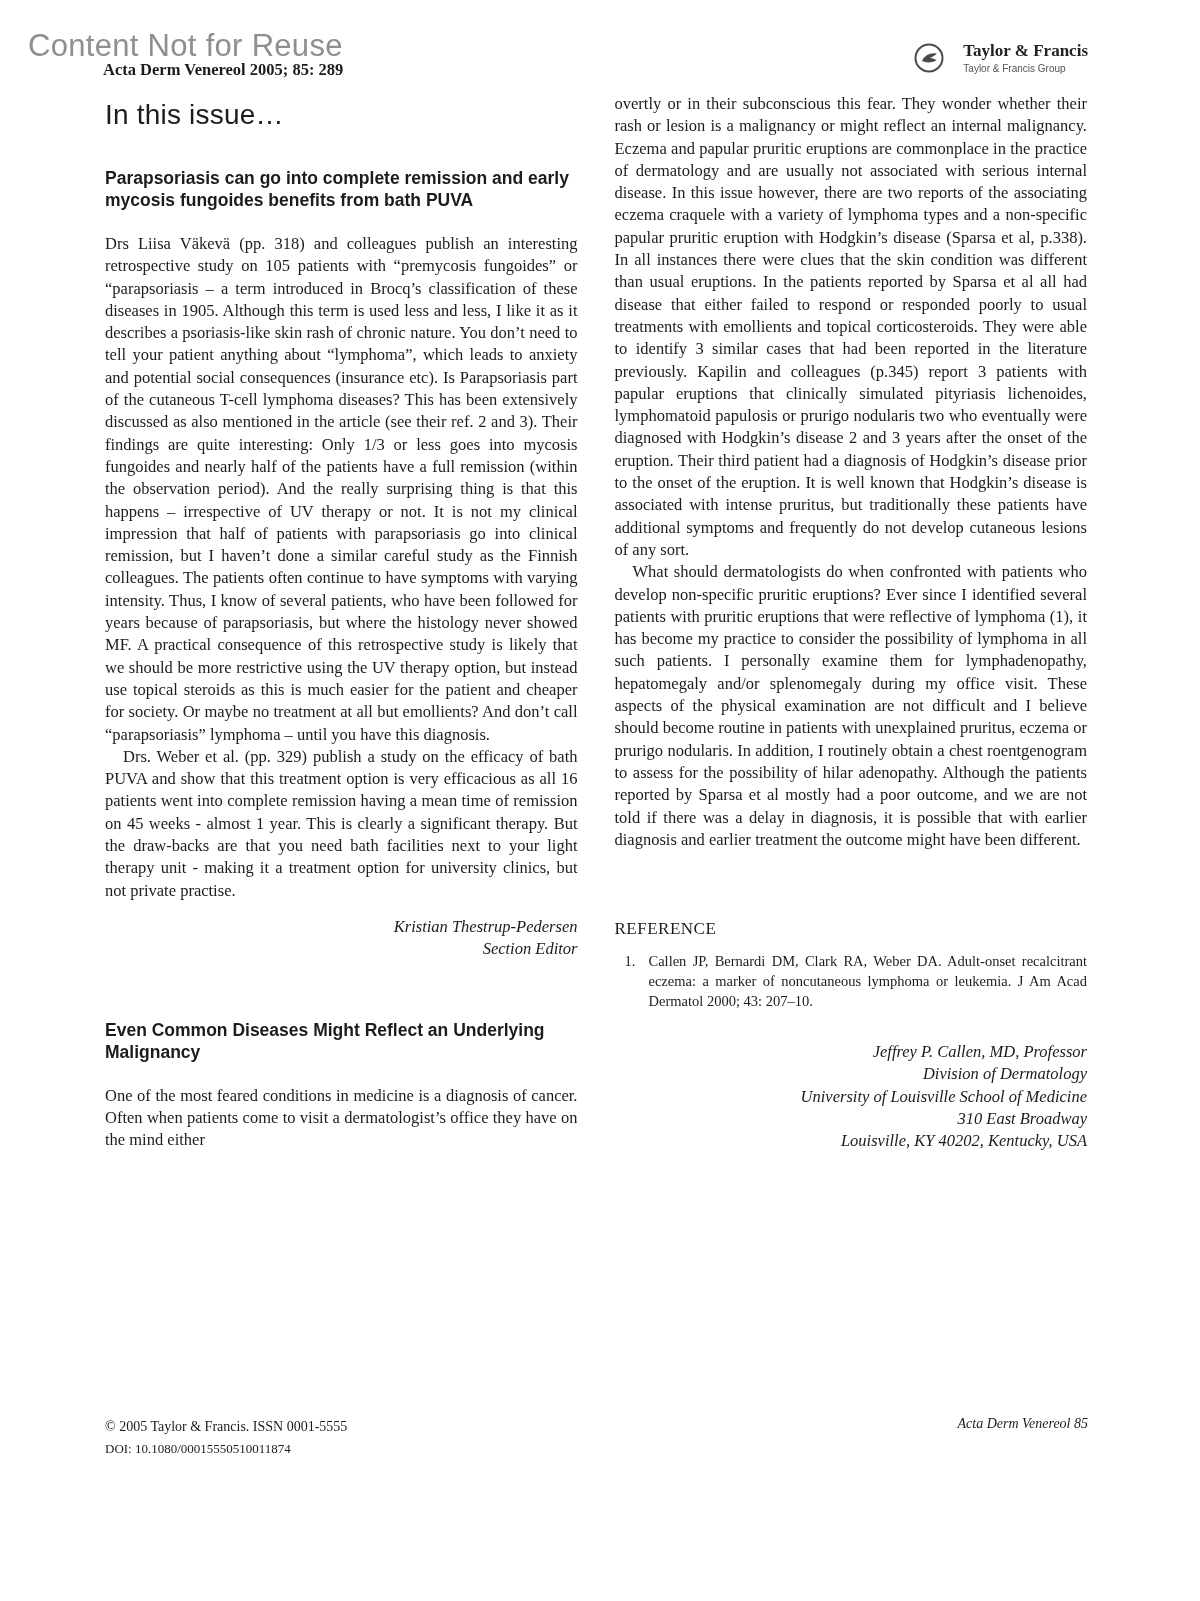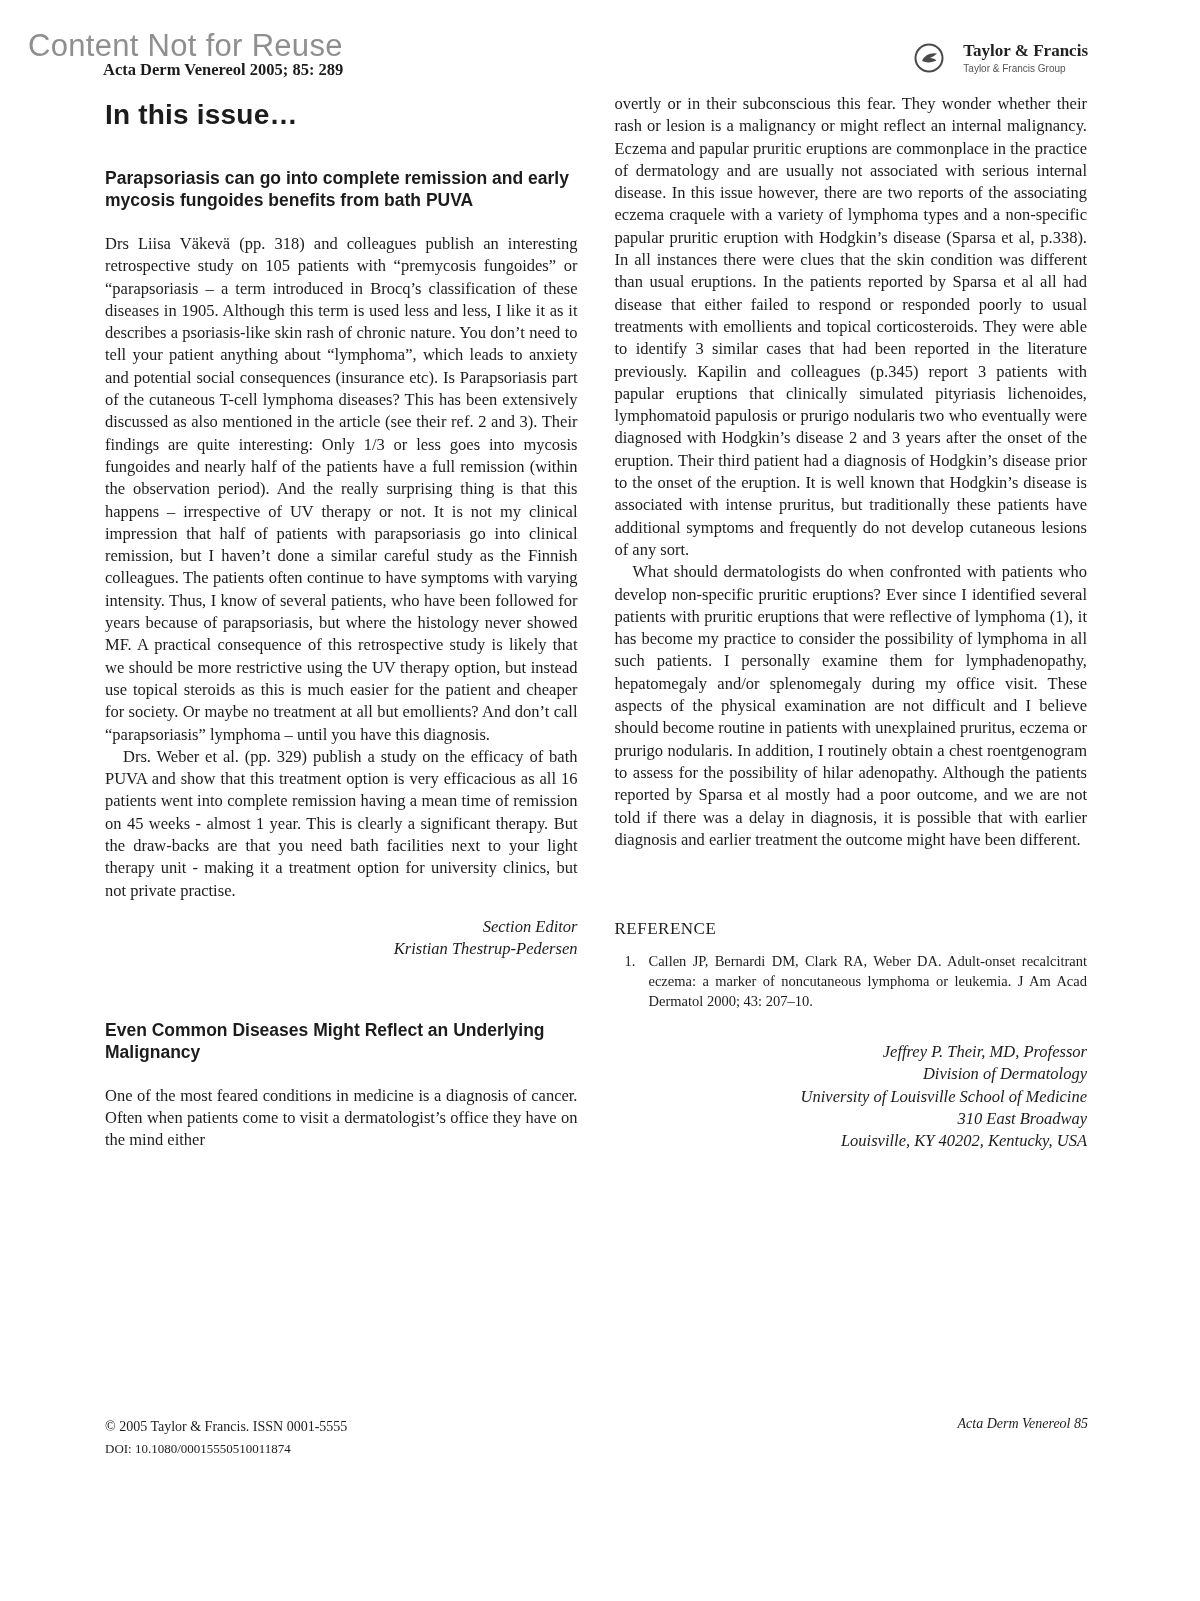--- a/index.html
+++ b/index.html
@@ -50,21 +50,21 @@
     left: 105px;
     width: 982px;
     display: flex;
     gap: 37px;
   }
   .col { flex: 1; min-width: 0; }
 
   .page-title {
     font-family: "Liberation Sans", sans-serif;
     font-size: 28px;
-    font-weight: bold;
+    font-weight: normal;
     letter-spacing: 0.2px;
     margin: 6px 0 36px 0;
   }
   .section-heading {
     font-family: "Liberation Sans", sans-serif;
     font-size: 17.5px;
     line-height: 22px;
     font-weight: bold;
     margin: 16px 0 22px 0;
   }
@@ -142,42 +142,42 @@
 
     <div class="col">
       <h1 class="page-title">In this issue…</h1>
 
       <h2 class="section-heading">Parapsoriasis can go into complete remission and early mycosis fungoides benefits from bath PUVA</h2>
 
       <p class="body-para">Drs Liisa Väkevä (pp. 318) and colleagues publish an interesting retrospective study on 105 patients with “premycosis fungoides” or “parapsoriasis – a term introduced in Brocq’s classification of these diseases in 1905. Although this term is used less and less, I like it as it describes a psoriasis-like skin rash of chronic nature. You don’t need to tell your patient anything about “lymphoma”, which leads to anxiety and potential social consequences (insurance etc). Is Parapsoriasis part of the cutaneous T-cell lymphoma diseases? This has been extensively discussed as also mentioned in the article (see their ref. 2 and 3). Their findings are quite interesting: Only 1/3 or less goes into mycosis fungoides and nearly half of the patients have a full remission (within the observation period). And the really surprising thing is that this happens – irrespective of UV therapy or not. It is not my clinical impression that half of patients with parapsoriasis go into clinical remission, but I haven’t done a similar careful study as the Finnish colleagues. The patients often continue to have symptoms with varying intensity. Thus, I know of several patients, who have been followed for years because of parapsoriasis, but where the histology never showed MF. A practical consequence of this retrospective study is likely that we should be more restrictive using the UV therapy option, but instead use topical steroids as this is much easier for the patient and cheaper for society. Or maybe no treatment at all but emollients? And don’t call “parapsoriasis” lymphoma – until you have this diagnosis.</p>
       <p class="body-para indent">Drs. Weber et al. (pp. 329) publish a study on the efficacy of bath PUVA and show that this treatment option is very efficacious as all 16 patients went into complete remission having a mean time of remission on 45 weeks - almost 1 year. This is clearly a significant therapy. But the draw-backs are that you need bath facilities next to your light therapy unit - making it a treatment option for university clinics, but not private practise.</p>
 
       <div class="signature signature-left">
+        <div>Kristian Thestrup-Pedersen</div>
         <div>Section Editor</div>
-        <div>Kristian Thestrup-Pedersen</div>
       </div>
 
       <h2 class="section-heading">Even Common Diseases Might Reflect an Underlying Malignancy</h2>
 
       <p class="body-para">One of the most feared conditions in medicine is a diagnosis of cancer. Often when patients come to visit a dermatologist’s office they have on the mind either</p>
     </div>
 
     <div class="col">
       <p class="body-para">overtly or in their subconscious this fear. They wonder whether their rash or lesion is a malignancy or might reflect an internal malignancy. Eczema and papular pruritic eruptions are commonplace in the practice of dermatology and are usually not associated with serious internal disease. In this issue however, there are two reports of the associating eczema craquele with a variety of lymphoma types and a non-specific papular pruritic eruption with Hodgkin’s disease (Sparsa et al, p.338). In all instances there were clues that the skin condition was different than usual eruptions. In the patients reported by Sparsa et al all had disease that either failed to respond or responded poorly to usual treatments with emollients and topical corticosteroids. They were able to identify 3 similar cases that had been reported in the literature previously. Kapilin and colleagues (p.345) report 3 patients with papular eruptions that clinically simulated pityriasis lichenoides, lymphomatoid papulosis or prurigo nodularis two who eventually were diagnosed with Hodgkin’s disease 2 and 3 years after the onset of the eruption. Their third patient had a diagnosis of Hodgkin’s disease prior to the onset of the eruption. It is well known that Hodgkin’s disease is associated with intense pruritus, but traditionally these patients have additional symptoms and frequently do not develop cutaneous lesions of any sort.</p>
       <p class="body-para indent">What should dermatologists do when confronted with patients who develop non-specific pruritic eruptions? Ever since I identified several patients with pruritic eruptions that were reflective of lymphoma (1), it has become my practice to consider the possibility of lymphoma in all such patients. I personally examine them for lymphadenopathy, hepatomegaly and/or splenomegaly during my office visit. These aspects of the physical examination are not difficult and I believe should become routine in patients with unexplained pruritus, eczema or prurigo nodularis. In addition, I routinely obtain a chest roentgenogram to assess for the possibility of hilar adenopathy. Although the patients reported by Sparsa et al mostly had a poor outcome, and we are not told if there was a delay in diagnosis, it is possible that with earlier diagnosis and earlier treatment the outcome might have been different.</p>
 
       <h3 class="ref-heading">REFERENCE</h3>
 
       <div class="ref-item">
         <span class="ref-num">1.</span>
         <span class="ref-text">Callen JP, Bernardi DM, Clark RA, Weber DA. Adult-onset recalcitrant eczema: a marker of noncutaneous lymphoma or leukemia. J Am Acad Dermatol 2000; 43: 207–10.</span>
       </div>
 
       <div class="signature author-signature">
-        <div>Jeffrey P. Their, MD, Professor</div>
+        <div>Jeffrey P. Callen, MD, Professor</div>
         <div>Division of Dermatology</div>
         <div>University of Louisville School of Medicine</div>
         <div>310 East Broadway</div>
         <div>Louisville, KY 40202, Kentucky, USA</div>
       </div>
     </div>
 
   </div>
 
   <div class="footer">

